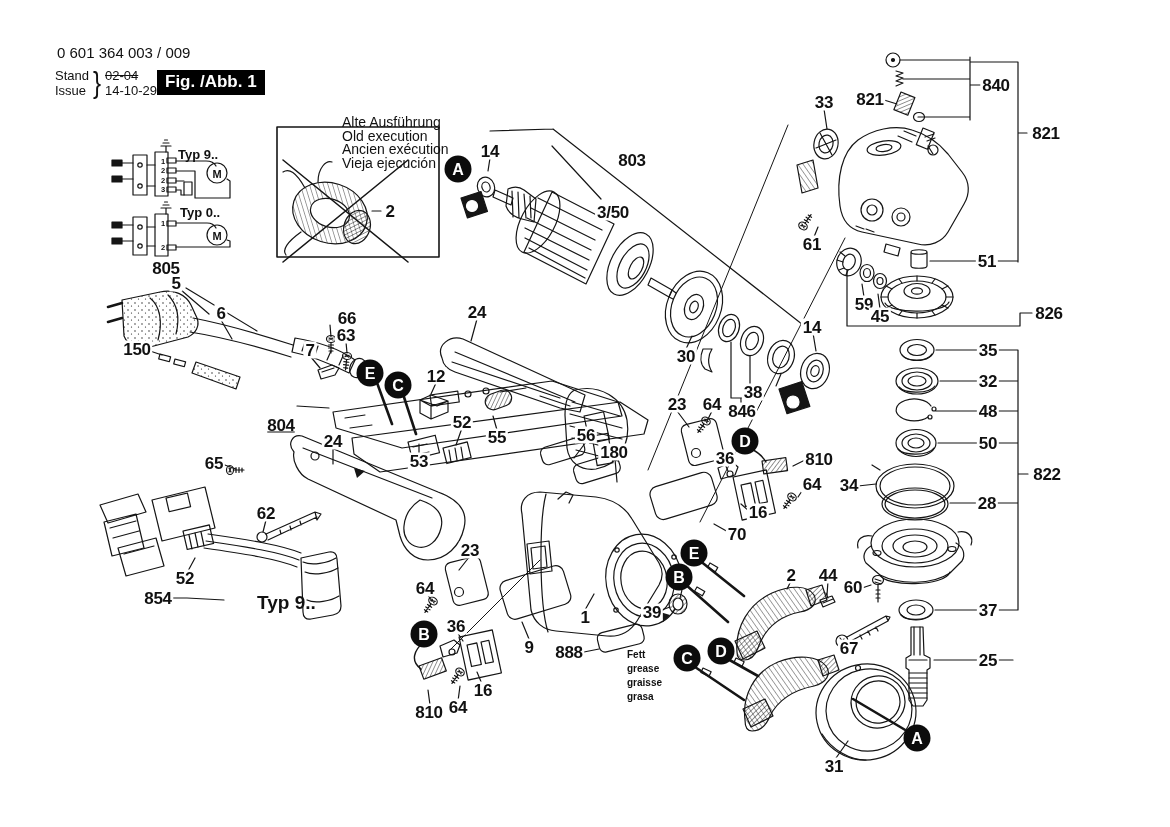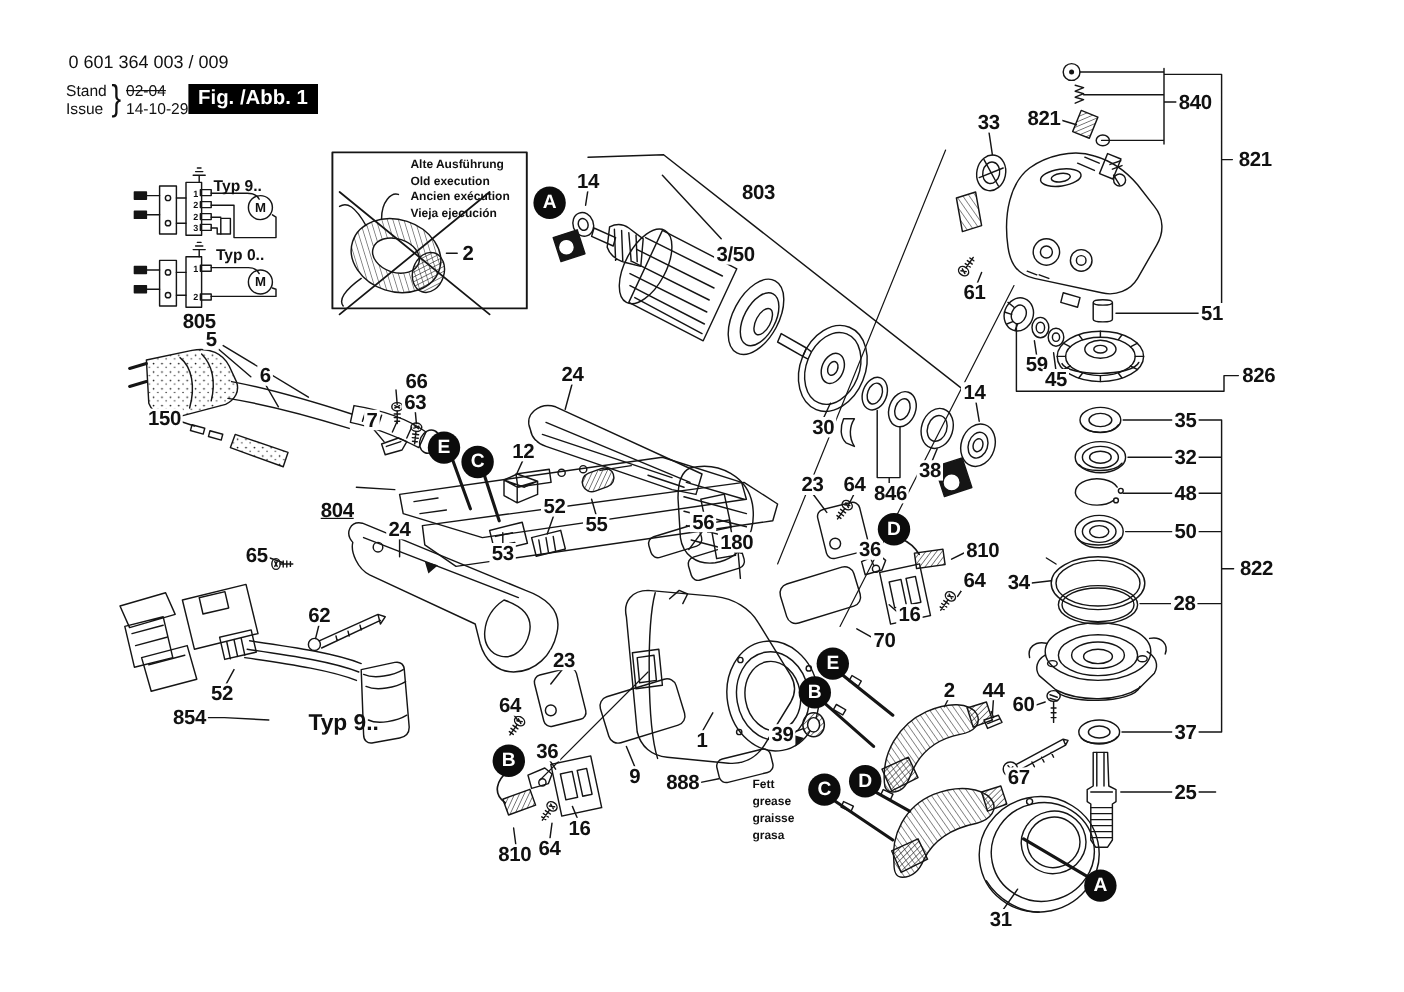--- a/index.html
+++ b/index.html
@@ -18,21 +18,21 @@
   .standissue{position:absolute;left:55px;top:66px;display:flex;align-items:center;gap:3px;font-size:13px;}
   .standissue .labels div{line-height:15px;}
   .standissue .brace{font-size:30px;font-weight:300;transform:scaleX(.8);}
   .standissue .vals div{line-height:15px;}
   .struck{text-decoration:line-through;}
   .figbox{position:absolute;left:157px;top:70px;background:#000;color:#fff;font-weight:bold;
           font-size:17px;padding:2px 8px 3px;}
   .typlab{position:absolute;font-weight:bold;font-size:13px;white-space:nowrap;}
   .typ9{left:178px;top:147px;}  .typ0{left:180px;top:205px;}
   .typnote{position:absolute;left:257px;top:592px;font-weight:bold;font-size:19px;}
-  .oldexec{position:absolute;left:342px;top:131px;font-weight:bold;font-size:10px;line-height:13.5px;}
+  .oldexec{position:absolute;left:342px;top:116px;font-weight:normal;font-size:14px;line-height:13.5px;}
   .grease{position:absolute;left:627px;top:648px;font-weight:bold;font-size:10px;line-height:14px;}
   .footnote{position:absolute;left:30px;top:722px;font-size:12.5px;line-height:13.5px;}
 </style>
 </head>
 <body>
 
 <div class="page">
 
   <svg class="art" width="1170" height="827" viewBox="0 0 1170 827" fill="none" stroke="#151515" stroke-width="1.2" stroke-linecap="round" stroke-linejoin="round">
     <defs>
@@ -378,21 +378,21 @@
 
   <div id="callout-layer">
       <div class="callout" style="left: 490px; top: 151px;">14</div>
       <div class="callout" style="left: 632px; top: 160px;">803</div>
       <div class="callout" style="left: 613px; top: 212px;">3/50</div>
       <div class="callout" style="left: 824px; top: 102px;">33</div>
       <div class="callout" style="left: 870px; top: 99px;">821</div>
       <div class="callout" style="left: 996px; top: 85px;">840</div>
       <div class="callout" style="left: 1046px; top: 133px;">821</div>
       <div class="callout" style="left: 812px; top: 244px;">61</div>
-      <div class="callout" style="left: 1010px; top: 261px; text-align: right;">51</div>
+      <div class="callout" style="left: 987px; top: 261px; text-align: right;">51</div>
       <div class="callout" style="left: 864px; top: 304px;">59</div>
       <div class="callout" style="left: 880px; top: 316px;">45</div>
       <div class="callout" style="left: 1049px; top: 313px;">826</div>
       <div class="callout" style="left: 988px; top: 350px;">35</div>
       <div class="callout" style="left: 988px; top: 381px;">32</div>
       <div class="callout" style="left: 988px; top: 411px;">48</div>
       <div class="callout" style="left: 988px; top: 443px;">50</div>
       <div class="callout" style="left: 1047px; top: 474px;">822</div>
       <div class="callout" style="left: 849px; top: 485px;">34</div>
       <div class="callout" style="left: 987px; top: 503px;">28</div>
@@ -423,21 +423,21 @@
       <div class="callout" style="left: 266px; top: 513px;">62</div>
       <div class="callout" style="left: 677px; top: 404px;">23</div>
       <div class="callout" style="left: 712px; top: 404px;">64</div>
       <div class="callout" style="left: 742px; top: 411px;">846</div>
       <div class="callout" style="left: 725px; top: 458px;">36</div>
       <div class="callout" style="left: 819px; top: 459px;">810</div>
       <div class="callout" style="left: 812px; top: 484px;">64</div>
       <div class="callout" style="left: 758px; top: 512px;">16</div>
       <div class="callout" style="left: 686px; top: 356px;">30</div>
       <div class="callout" style="left: 812px; top: 327px;">14</div>
-      <div class="callout" style="left: 775px; top: 392px;">38</div>
+      <div class="callout" style="left: 753px; top: 392px;">38</div>
       <div class="callout" style="left: 737px; top: 534px;">70</div>
       <div class="callout" style="left: 652px; top: 612px;">39</div>
       <div class="callout" style="left: 470px; top: 550px;">23</div>
       <div class="callout" style="left: 425px; top: 588px;">64</div>
       <div class="callout" style="left: 456px; top: 626px;">36</div>
       <div class="callout" style="left: 483px; top: 690px;">16</div>
       <div class="callout" style="left: 429px; top: 712px;">810</div>
       <div class="callout" style="left: 458px; top: 707px;">64</div>
       <div class="callout" style="left: 585px; top: 617px;">1</div>
       <div class="callout" style="left: 529px; top: 647px;">9</div>

